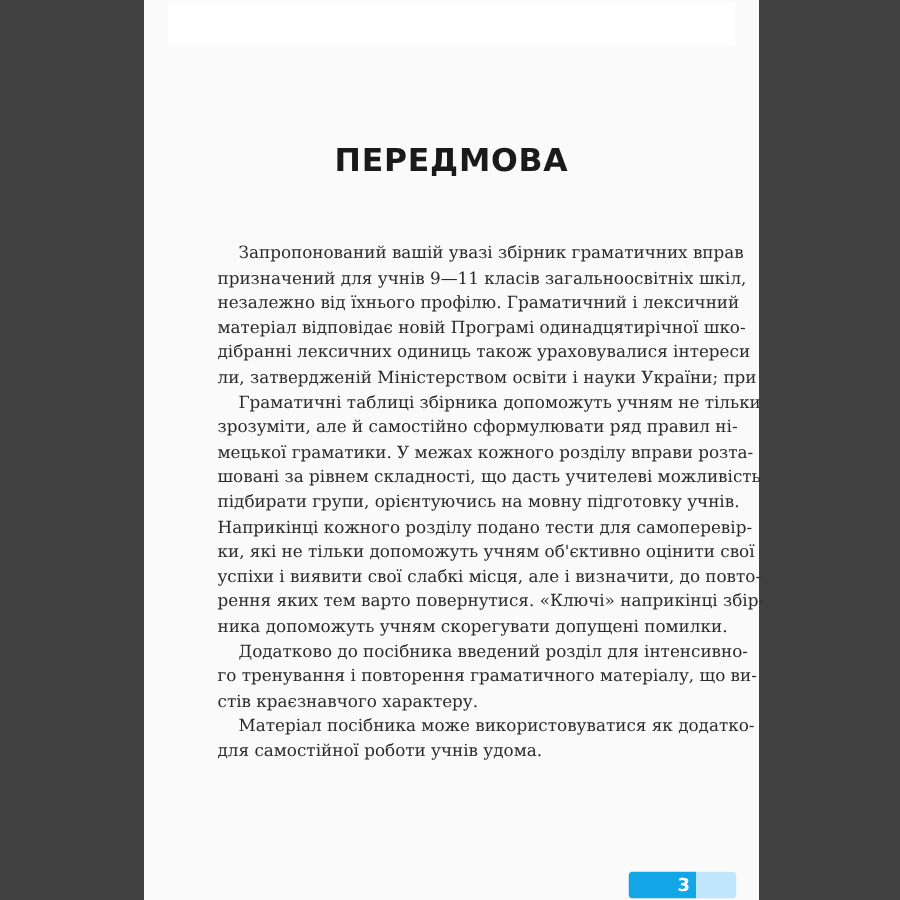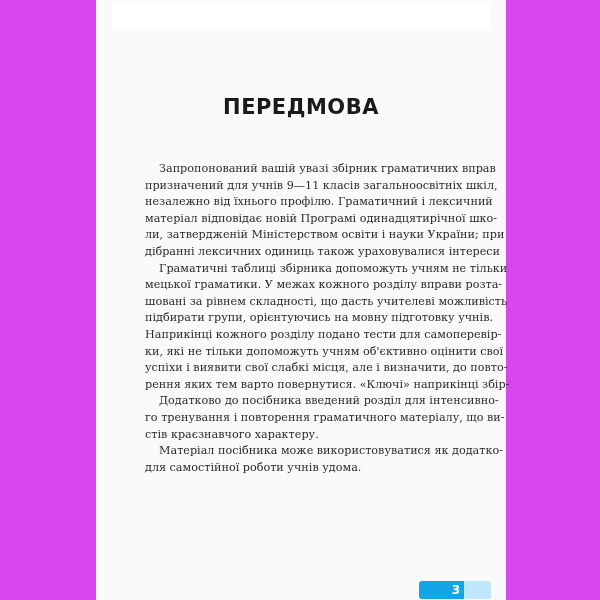--- a/index.html
+++ b/index.html
@@ -7,21 +7,21 @@
       padding: 0;
       width: 600px;
       height: 600px;
       background: #ffffff;
       overflow: hidden;
     }
     .viewport {
       position: relative;
       width: 600px;
       height: 600px;
-      background: #d946ef;
+      background: #404040;
     }
     .page {
       position: absolute;
       left: 96px;
       top: 0;
       width: 410px;
       height: 600px;
       background: #fafafa;
     }
     .header-box {
@@ -107,32 +107,34 @@
     <div class="header-box"></div>
 
     <div class="title">ПЕРЕДМОВА</div>
 
     <div class="body-text">
       <div class="para">
         <span class="line indent">Запропонований вашій увазі збірник граматичних вправ</span>
         <span class="line">призначений для учнів 9—11 класів загальноосвітніх шкіл,</span>
         <span class="line">незалежно від їхнього профілю. Граматичний і лексичний</span>
         <span class="line">матеріал відповідає новій Програмі одинадцятирічної шко-</span>
+        <span class="line">дібранні лексичних одиниць також ураховувалися інтереси</span>
         <span class="line">ли, затвердженій Міністерством освіти і науки України; при</span>
-        <span class="line">дібранні лексичних одиниць також ураховувалися інтереси</span>
       </div>
       <div class="para">
         <span class="line indent">Граматичні таблиці збірника допоможуть учням не тільки</span>
+        <span class="line">зрозуміти, але й самостійно сформулювати ряд правил ні-</span>
         <span class="line">мецької граматики. У межах кожного розділу вправи розта-</span>
         <span class="line">шовані за рівнем складності, що дасть учителеві можливість</span>
         <span class="line">підбирати групи, орієнтуючись на мовну підготовку учнів.</span>
         <span class="line">Наприкінці кожного розділу подано тести для самоперевір-</span>
         <span class="line">ки, які не тільки допоможуть учням об'єктивно оцінити свої</span>
         <span class="line">успіхи і виявити свої слабкі місця, але і визначити, до повто-</span>
         <span class="line">рення яких тем варто повернутися. «Ключі» наприкінці збір-</span>
+        <span class="line last">ника допоможуть учням скорегувати допущені помилки.</span>
       </div>
       <div class="para">
         <span class="line indent">Додатково до посібника введений розділ для інтенсивно-</span>
         <span class="line">го тренування і повторення граматичного матеріалу, що ви-</span>
         <span class="line last">стів краєзнавчого характеру.</span>
       </div>
       <div class="para">
         <span class="line indent">Матеріал посібника може використовуватися як додатко-</span>
         <span class="line last">для самостійної роботи учнів удома.</span>
       </div>

